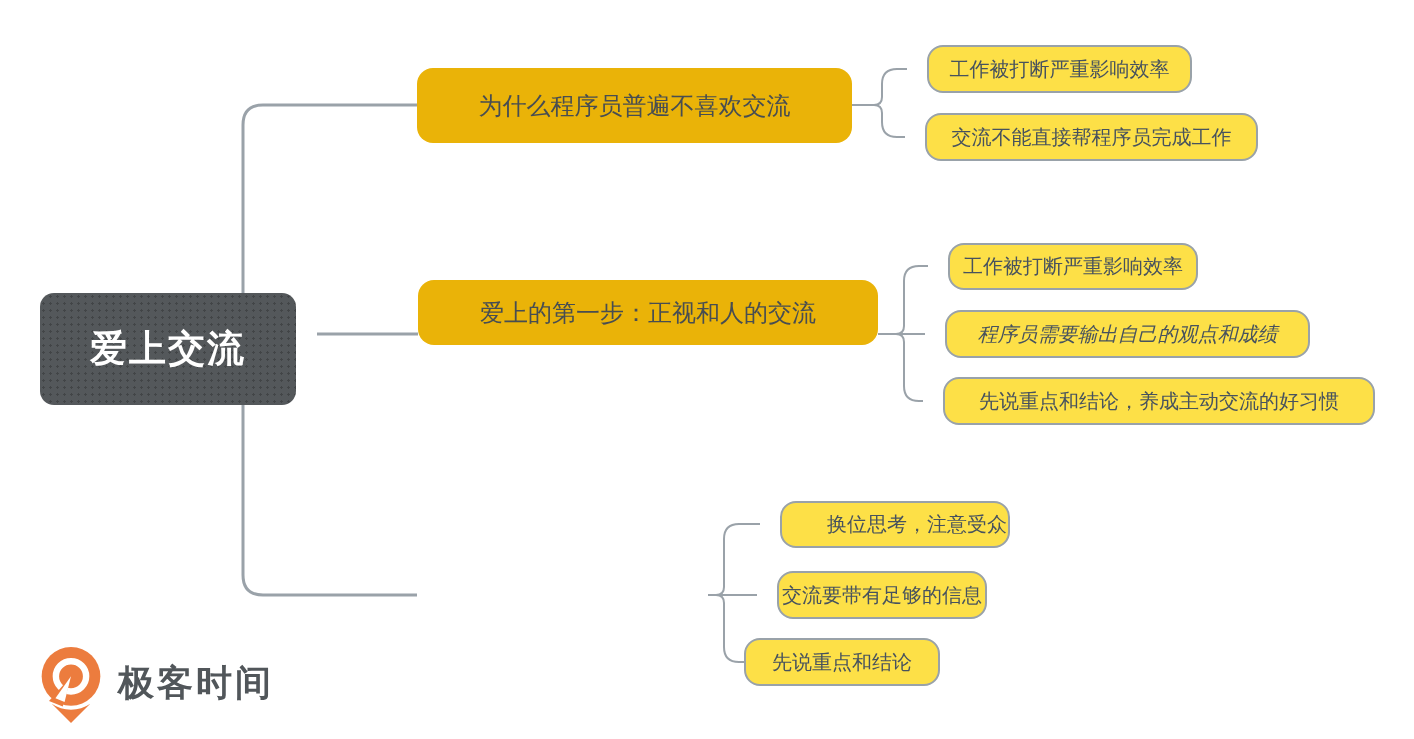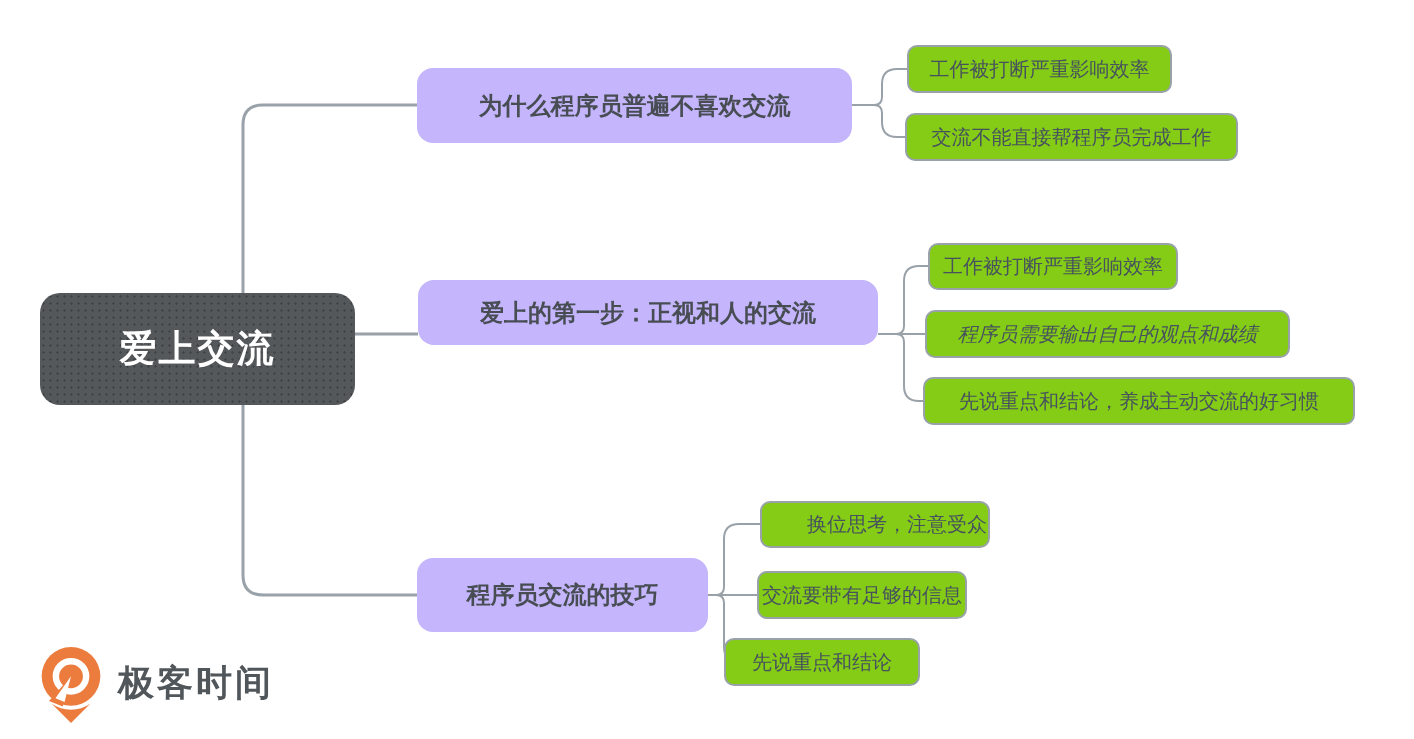--- a/index.html
+++ b/index.html
@@ -29,49 +29,50 @@
     position: absolute;
     display: flex;
     align-items: center;
     justify-content: center;
     white-space: nowrap;
     text-align: center;
   }
 
   .root-node {
     left: 40px; top: 293px;
-    width: 315px; height: 112px;
+    width: 256px; height: 112px;
     background-color: #54585b;
     background-image: radial-gradient(rgba(0,0,0,0.22) 1px, transparent 1.4px);
     background-size: 7px 7px;
-    border-radius: 20px;
+    border-radius: 14px;
     color: #ffffff;
     font-size: 37px;
     font-weight: 700;
     letter-spacing: 2px;
   }
 
   .branch-node {
-    background: #c4b5fd;
+    background: #eab308;
     border-radius: 16px;
     color: #474d52;
     font-size: 24px;
-    font-weight: 700;
+    font-weight: 400;
   }
   .branch-1 { left: 417px; top: 68px;  width: 435px; height: 75px; }
   .branch-2 { left: 418px; top: 280px; width: 460px; height: 65px; }
   .branch-3 { left: 417px; top: 558px; width: 291px; height: 74px; }
 
   .child-node {
-    background: #84cc16;
+    background: #fde047;
     border: 2px solid #99a2a9;
-    border-radius: 10px;
+    border-radius: 16px;
     color: #47525e;
     font-size: 20px;
     font-weight: 500;
+    margin-left: 20px;
   }
   .b1c1 { left: 907px; top: 45px;  width: 265px; height: 48px; }
   .b1c2 { left: 905px; top: 113px; width: 333px; height: 48px; text-align: center; }
   .b2c1 { left: 928px; top: 243px; width: 250px; height: 47px; }
   .b2c2 { left: 925px; top: 310px; width: 365px; height: 48px; font-style: italic; }
   .b2c3 { left: 923px; top: 377px; width: 432px; height: 48px; }
   .b3c1 { left: 760px; top: 501px; width: 230px; height: 47px; padding-left: 44px; }
   .b3c2 { left: 757px; top: 571px; width: 210px; height: 48px; }
   .b3c3 { left: 724px; top: 638px; width: 196px; height: 48px; }
 
@@ -112,21 +113,20 @@
 
     <path class="child-link" d="M 708 595 H 716 Q 724 595 724 587 V 539 Q 724 524 739 524 H 760"></path>
     <path class="child-link" d="M 708 595 H 757"></path>
     <path class="child-link" d="M 708 595 H 716 Q 724 595 724 603 V 647 Q 724 662 739 662 H 757"></path>
   </svg>
 
   <div class="node root-node">爱上交流</div>
 
   <div class="node branch-node branch-1">为什么程序员普遍不喜欢交流</div>
   <div class="node branch-node branch-2">爱上的第一步：正视和人的交流</div>
-  <div class="node branch-node branch-3">程序员交流的技巧</div>
 
   <div class="node child-node b1c1">工作被打断严重影响效率</div>
   <div class="node child-node b1c2">交流不能直接帮程序员完成工作</div>
 
   <div class="node child-node b2c1">工作被打断严重影响效率</div>
   <div class="node child-node b2c2">程序员需要输出自己的观点和成绩</div>
   <div class="node child-node b2c3">先说重点和结论，养成主动交流的好习惯</div>
 
   <div class="node child-node b3c1">换位思考，注意受众</div>
   <div class="node child-node b3c2">交流要带有足够的信息</div>

